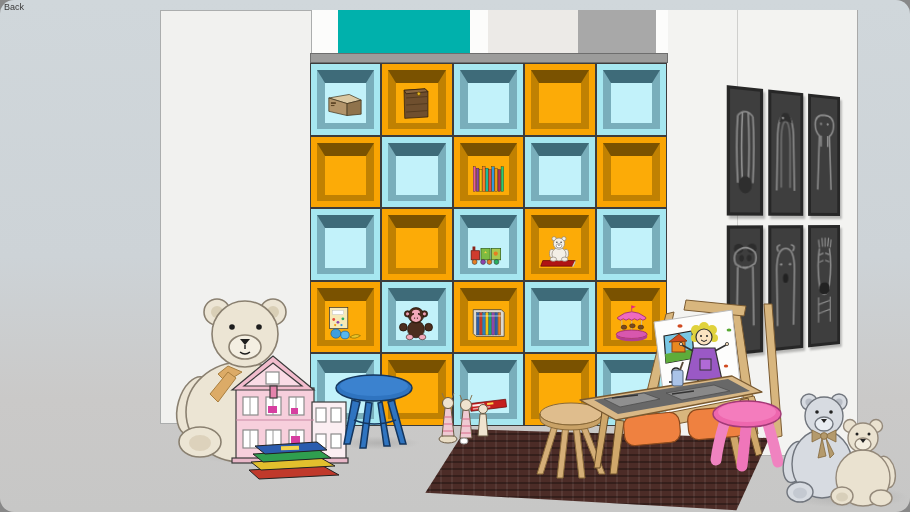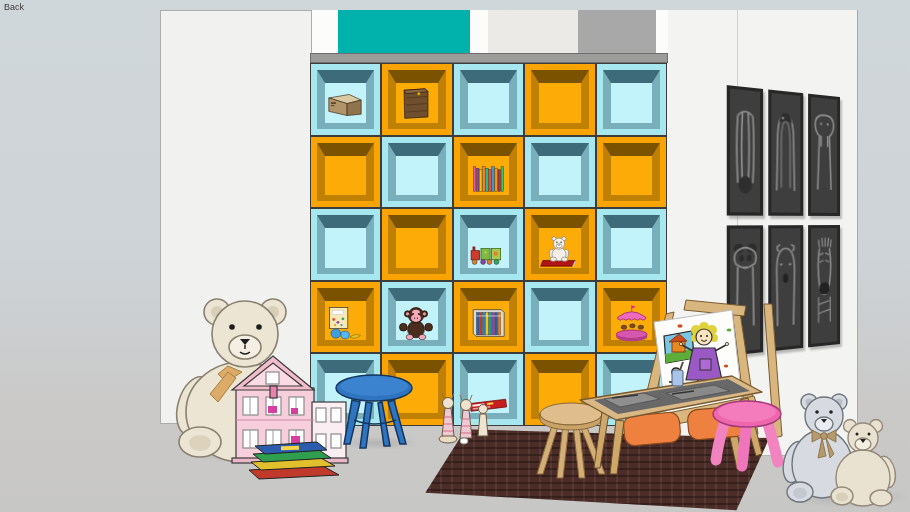--- a/index.html
+++ b/index.html
@@ -1,19 +1,20 @@
 <!DOCTYPE html>
 <html><head>
 <meta charset="utf-8">
 <style>
   html,body{margin:0;padding:0;background:#888;}
   #viewport{
     position:relative;width:910px;height:512px;overflow:hidden;
     font-family:"Liberation Sans",sans-serif;
     background:linear-gradient(180deg,#d0d7db 0%,#cdd3d7 50%,#cac9c8 78%,#c7c7c6 100%);
+    border-radius:14px;
   }
   .abs{position:absolute;}
   #scene-label{left:4px;top:2px;font-size:9px;color:#3a3a3a;z-index:50;cursor:pointer;}
   
   #wall-left{left:160px;top:10px;width:152px;height:414px;background:#f1f1ef;border:1px solid #abadad;box-sizing:border-box;}
   #wall-right{left:667px;top:10px;width:191px;height:446px;background:#f3f3f1;border-right:1px solid #a9a9a9;border-bottom:1px solid #b5b5b3;box-sizing:border-box;}
   #wall-right .seam{position:absolute;left:70px;top:0;bottom:0;width:1px;background:#cfcfcd;}
   #wall-top-strip{left:312px;top:10px;width:356px;height:43px;background:#fcfcfb;}
   #block-teal{position:absolute;left:26px;top:0;width:132px;height:43px;}
   #block-lightgray{position:absolute;left:176px;top:0;width:90px;height:43px;}

